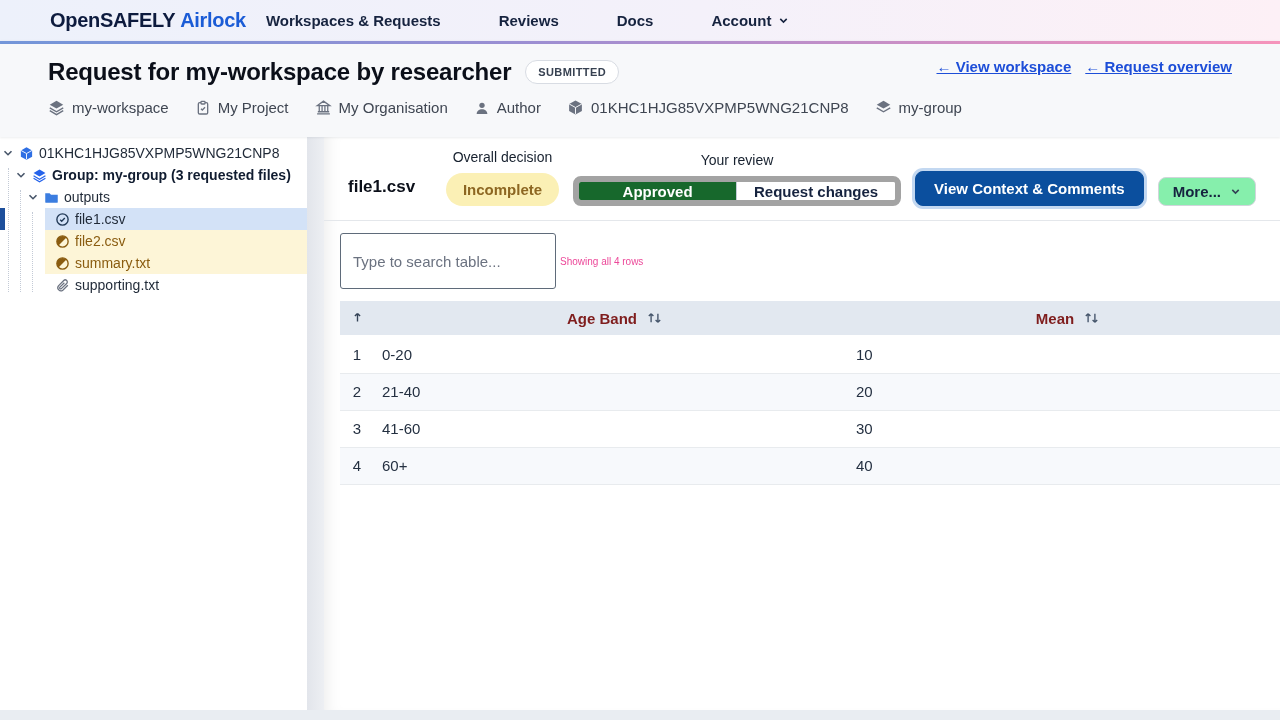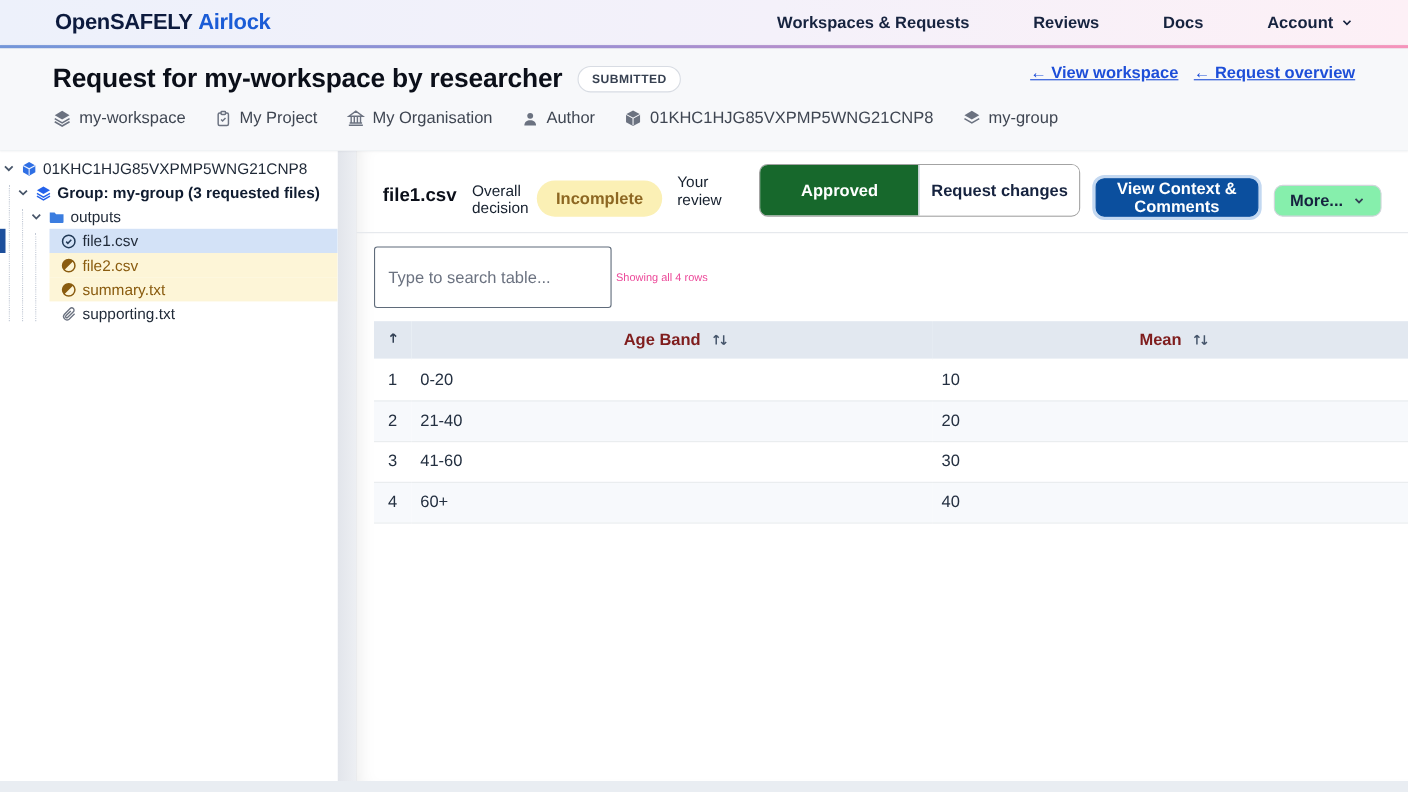--- a/index.html
+++ b/index.html
@@ -1,21 +1,21 @@
 <!DOCTYPE html>
 <html style="--accent_blue: #1b5cd6; --link_blue: #1d4ed8; --approved_green: #17682c; --primary_button_blue: #0b4f9e; --incomplete_bg: #fbf0b5; --incomplete_text: #8d6722; --selected_file_bg: #d3e2f7; --selected_file_bar: #1d4f9c; --pending_file_bg: #fdf5d7; --pending_file_text: #8a5c10;"><head>
 <meta charset="utf-8">
 <style>
   * { margin:0; padding:0; box-sizing:border-box; }
   html,body { width:1280px; height:720px; font-family:"Liberation Sans", sans-serif; }
   .app { width:1280px; height:720px; background:#e9edf2; display:flex; flex-direction:column; overflow:hidden; }
 
   
   .topnav { height:41px; background:linear-gradient(90deg,#edf1fb 0%,#f4f1fa 55%,#fdf0f6 100%);
-            display:flex; align-items:center; justify-content:space-between; padding:0 50px 0 50px; }
+            display:flex; align-items:center; padding:0 50px 0 50px; }
   .nav-underline { height:3px; background:linear-gradient(90deg,#7396d9 0%,#9a8fd3 40%,#c98fc6 70%,#f694bb 100%);
                    box-shadow:0 1px 3px rgba(0,0,0,.12); }
   .brand { font-size:20px; font-weight:800; letter-spacing:-.3px; color:#0d1b3e; cursor:pointer; }
   .brand .b2 { color:var(--accent_blue,#1b5cd6); margin-left:5px; }
   .nav-items { display:flex; align-items:center; gap:38px; }
   .nav-item { font-size:15px; font-weight:700; color:#16233f; cursor:pointer; display:flex; align-items:center; gap:7px;margin-left:20px; }
 
   
   .req-header { height:93px; background:#f7f8fa; padding:14px 48px 0 48px; box-shadow:0 1px 2px rgba(16,24,40,.07); position:relative; z-index:2; }
   .req-top { display:flex; align-items:center; }
@@ -48,25 +48,25 @@
   .t-outputs { padding-left:27px; }
   .t-file { margin-left:45px; padding-left:10px; position:relative; }
   .t-file.selected { background:var(--selected_file_bg,#d3e2f7); }
   .t-file.selected::before { content:""; position:absolute; left:-45px; top:0; width:5px; height:100%;
                              background:var(--selected_file_bar,#1d4f9c); }
   .t-file.pending { background:var(--pending_file_bg,#fdf5d7); color:var(--pending_file_text,#8a5c10); }
 
   
   .file-header { display:flex; align-items:flex-end; gap:14px; padding:12px 24px 14px 24px; border-bottom:1px solid #e4e7eb; }
   .file-title { font-size:17px; font-weight:800; color:#0b0f19; margin-right:auto; padding-bottom:9px; }
-  .ctrl { display:flex; flex-direction:row; align-items:center; gap:8px; }
+  .ctrl { display:flex; flex-direction:column; align-items:center; gap:8px; }
   .ctrl-label { font-size:14px; color:#16202e; }
   .badge-incomplete { background:var(--incomplete_bg,#fbf0b5); color:var(--incomplete_text,#8d6722);
                       font-size:15px; font-weight:700; padding:8px 17px; border-radius:17px; }
-  .seg { display:flex; border-radius:8px; overflow:hidden; border:1px solid #a3a3a3; height:48px; }
+  .seg { display:flex; border-radius:8px; overflow:hidden; border:6px solid #a3a3a3; height:30px; }
   .seg button { height:100%; font-family:inherit; font-size:15px; font-weight:700; border:none; cursor:pointer; }
   .seg .approved { background:var(--approved_green,#17682c); color:#fff; width:157px; }
   .seg .reqchanges { background:#fff; color:#16233f; width:159px; border-left:1px solid #c3ccd6; }
   .btn-context { height:35px; padding:0 18px; background:var(--primary_button_blue,#0b4f9e); color:#fff;
                  font-family:inherit; font-size:15px; font-weight:700; border:1px solid #0b4f9e; border-radius:8px;
                  box-shadow:0 0 0 3px #c3d8f1; cursor:pointer; }
   .btn-more { height:29px; padding:0 14px; background:#86efac; border:1px solid #d1d5db; border-radius:8px;
               font-family:inherit; font-size:15px; font-weight:700; color:#16233f; display:flex; align-items:center; gap:9px; cursor:pointer; }
 
   .controls-row { display:flex; align-items:center; padding:12px 0 12px 16px; }

